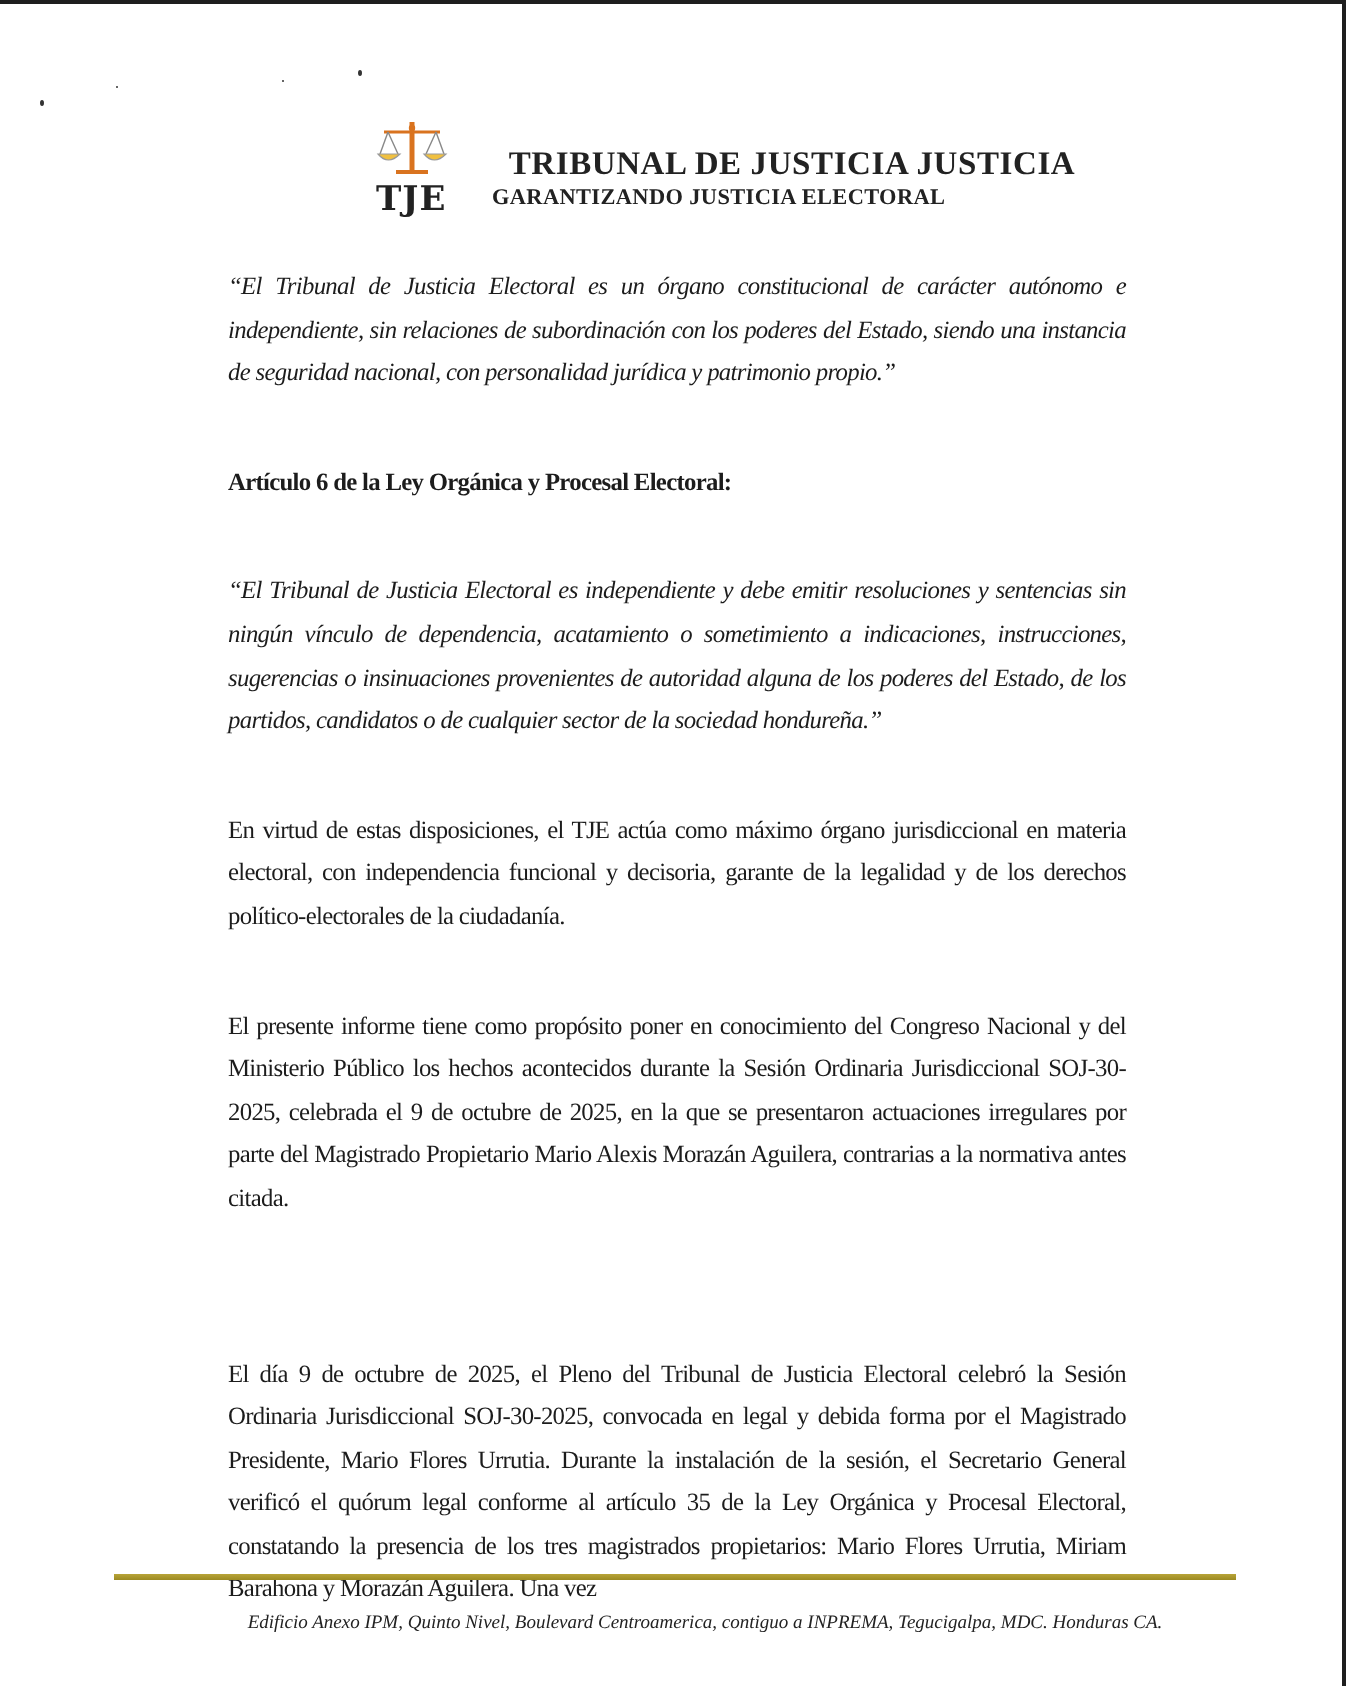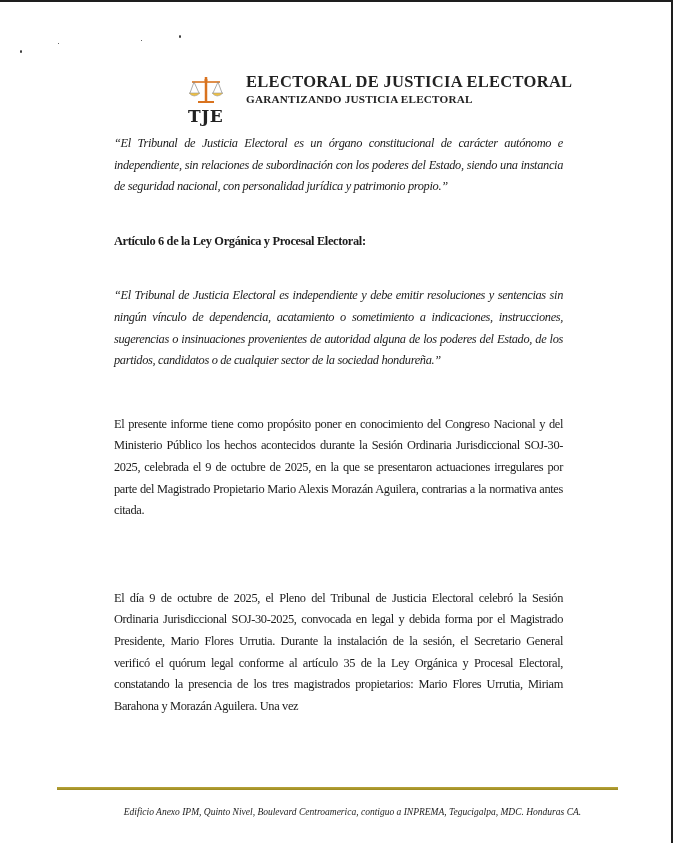--- a/index.html
+++ b/index.html
@@ -8,21 +8,21 @@
     background: #ffffff;
     position: relative;
     font-family: "DejaVu Sans", sans-serif;
     color: #1c1c1c;
   }
   .frame-top { position: absolute; left: 0; top: 0; width: 673px; height: 2px; background: #1e1e1e; }
   .frame-right { position: absolute; right: 0; top: 0; width: 2px; height: 843px; background: #1e1e1e; }
   .speck { position: absolute; background: #333; border-radius: 50%; }
 
   .header { position: absolute; left: 186px; top: 60px; width: 360px; height: 55px; }
-  .logo { position: absolute; left: 0; top: 16px; width: 40px; height: 56px; }
+  .logo { position: absolute; left: 0; top: 0; width: 40px; height: 56px; }
   .logo svg { position: absolute; left: 2px; top: 0; }
   .logo-text {
     position: absolute; left: 2px; top: 30px;
     font-family: "DejaVu Serif", serif; font-weight: bold; font-size: 17px; color: #222;
     letter-spacing: 0.5px;
   }
   .org-name {
     position: absolute; left: 60px; top: 12px; width: 300px; text-align: center;
     font-family: "Liberation Serif", serif; font-weight: bold; font-size: 16.5px; color: #222;
     letter-spacing: 0.3px; white-space: nowrap;
@@ -73,31 +73,32 @@
       <line x1="6" y1="6" x2="2" y2="17" stroke="#888" stroke-width="0.7"></line>
       <line x1="6" y1="6" x2="11" y2="17" stroke="#888" stroke-width="0.7"></line>
       <line x1="30" y1="6" x2="25" y2="17" stroke="#888" stroke-width="0.7"></line>
       <line x1="30" y1="6" x2="34" y2="17" stroke="#888" stroke-width="0.7"></line>
       <path d="M1 17 Q6 23 12 17 Z" fill="#f0c040" stroke="#999" stroke-width="0.6"></path>
       <path d="M24 17 Q29 23 35 17 Z" fill="#f0c040" stroke="#999" stroke-width="0.6"></path>
       <line x1="10" y1="26" x2="26" y2="26" stroke="#d9731f" stroke-width="2"></line>
     </svg>
     <div class="logo-text">TJE</div>
   </div>
-  <div class="org-name">ELECTORAL DE JUSTICIA ELECTORAL</div>
+  <div class="org-name">TRIBUNAL DE JUSTICIA JUSTICIA</div>
   <div class="org-motto">GARANTIZANDO JUSTICIA ELECTORAL</div>
 </div>
 
 <div class="content">
   <p class="p italic">“El Tribunal de Justicia Electoral es un órgano constitucional de carácter autónomo e independiente, sin relaciones de subordinación con los poderes del Estado, siendo una instancia de seguridad nacional, con personalidad jurídica y patrimonio propio.”</p>
   <div class="gap-s"></div>
   <p class="p bold">Artículo 6 de la Ley Orgánica y Procesal Electoral:</p>
   <div class="gap-s"></div>
   <p class="p italic">“El Tribunal de Justicia Electoral es independiente y debe emitir resoluciones y sentencias sin ningún vínculo de dependencia, acatamiento o sometimiento a indicaciones, instrucciones, sugerencias o insinuaciones provenientes de autoridad alguna de los poderes del Estado, de los partidos, candidatos o de cualquier sector de la sociedad hondureña.”</p>
   <div class="gap-s"></div>
+  <p class="p">En virtud de estas disposiciones, el TJE actúa como máximo órgano jurisdiccional en materia electoral, con independencia funcional y decisoria, garante de la legalidad y de los derechos político-electorales de la ciudadanía.</p>
   <div class="gap-s"></div>
   <p class="p">El presente informe tiene como propósito poner en conocimiento del Congreso Nacional y del Ministerio Público los hechos acontecidos durante la Sesión Ordinaria Jurisdiccional SOJ-30-2025, celebrada el 9 de octubre de 2025, en la que se presentaron actuaciones irregulares por parte del Magistrado Propietario Mario Alexis Morazán Aguilera, contrarias a la normativa antes citada.</p>
   <div class="gap-l"></div>
   <div class="gap-s"></div>
   <p class="p">El día 9 de octubre de 2025, el Pleno del Tribunal de Justicia Electoral celebró la Sesión Ordinaria Jurisdiccional SOJ-30-2025, convocada en legal y debida forma por el Magistrado Presidente, Mario Flores Urrutia. Durante la instalación de la sesión, el Secretario General verificó el quórum legal conforme al artículo 35 de la Ley Orgánica y Procesal Electoral, constatando la presencia de los tres magistrados propietarios: Mario Flores Urrutia, Miriam Barahona y Morazán Aguilera. Una vez</p>
 </div>
 
 <div class="footer-line"></div>
 <div class="footer-address">Edificio Anexo IPM, Quinto Nivel, Boulevard Centroamerica, contiguo a INPREMA, Tegucigalpa, MDC. Honduras CA.</div>
 

